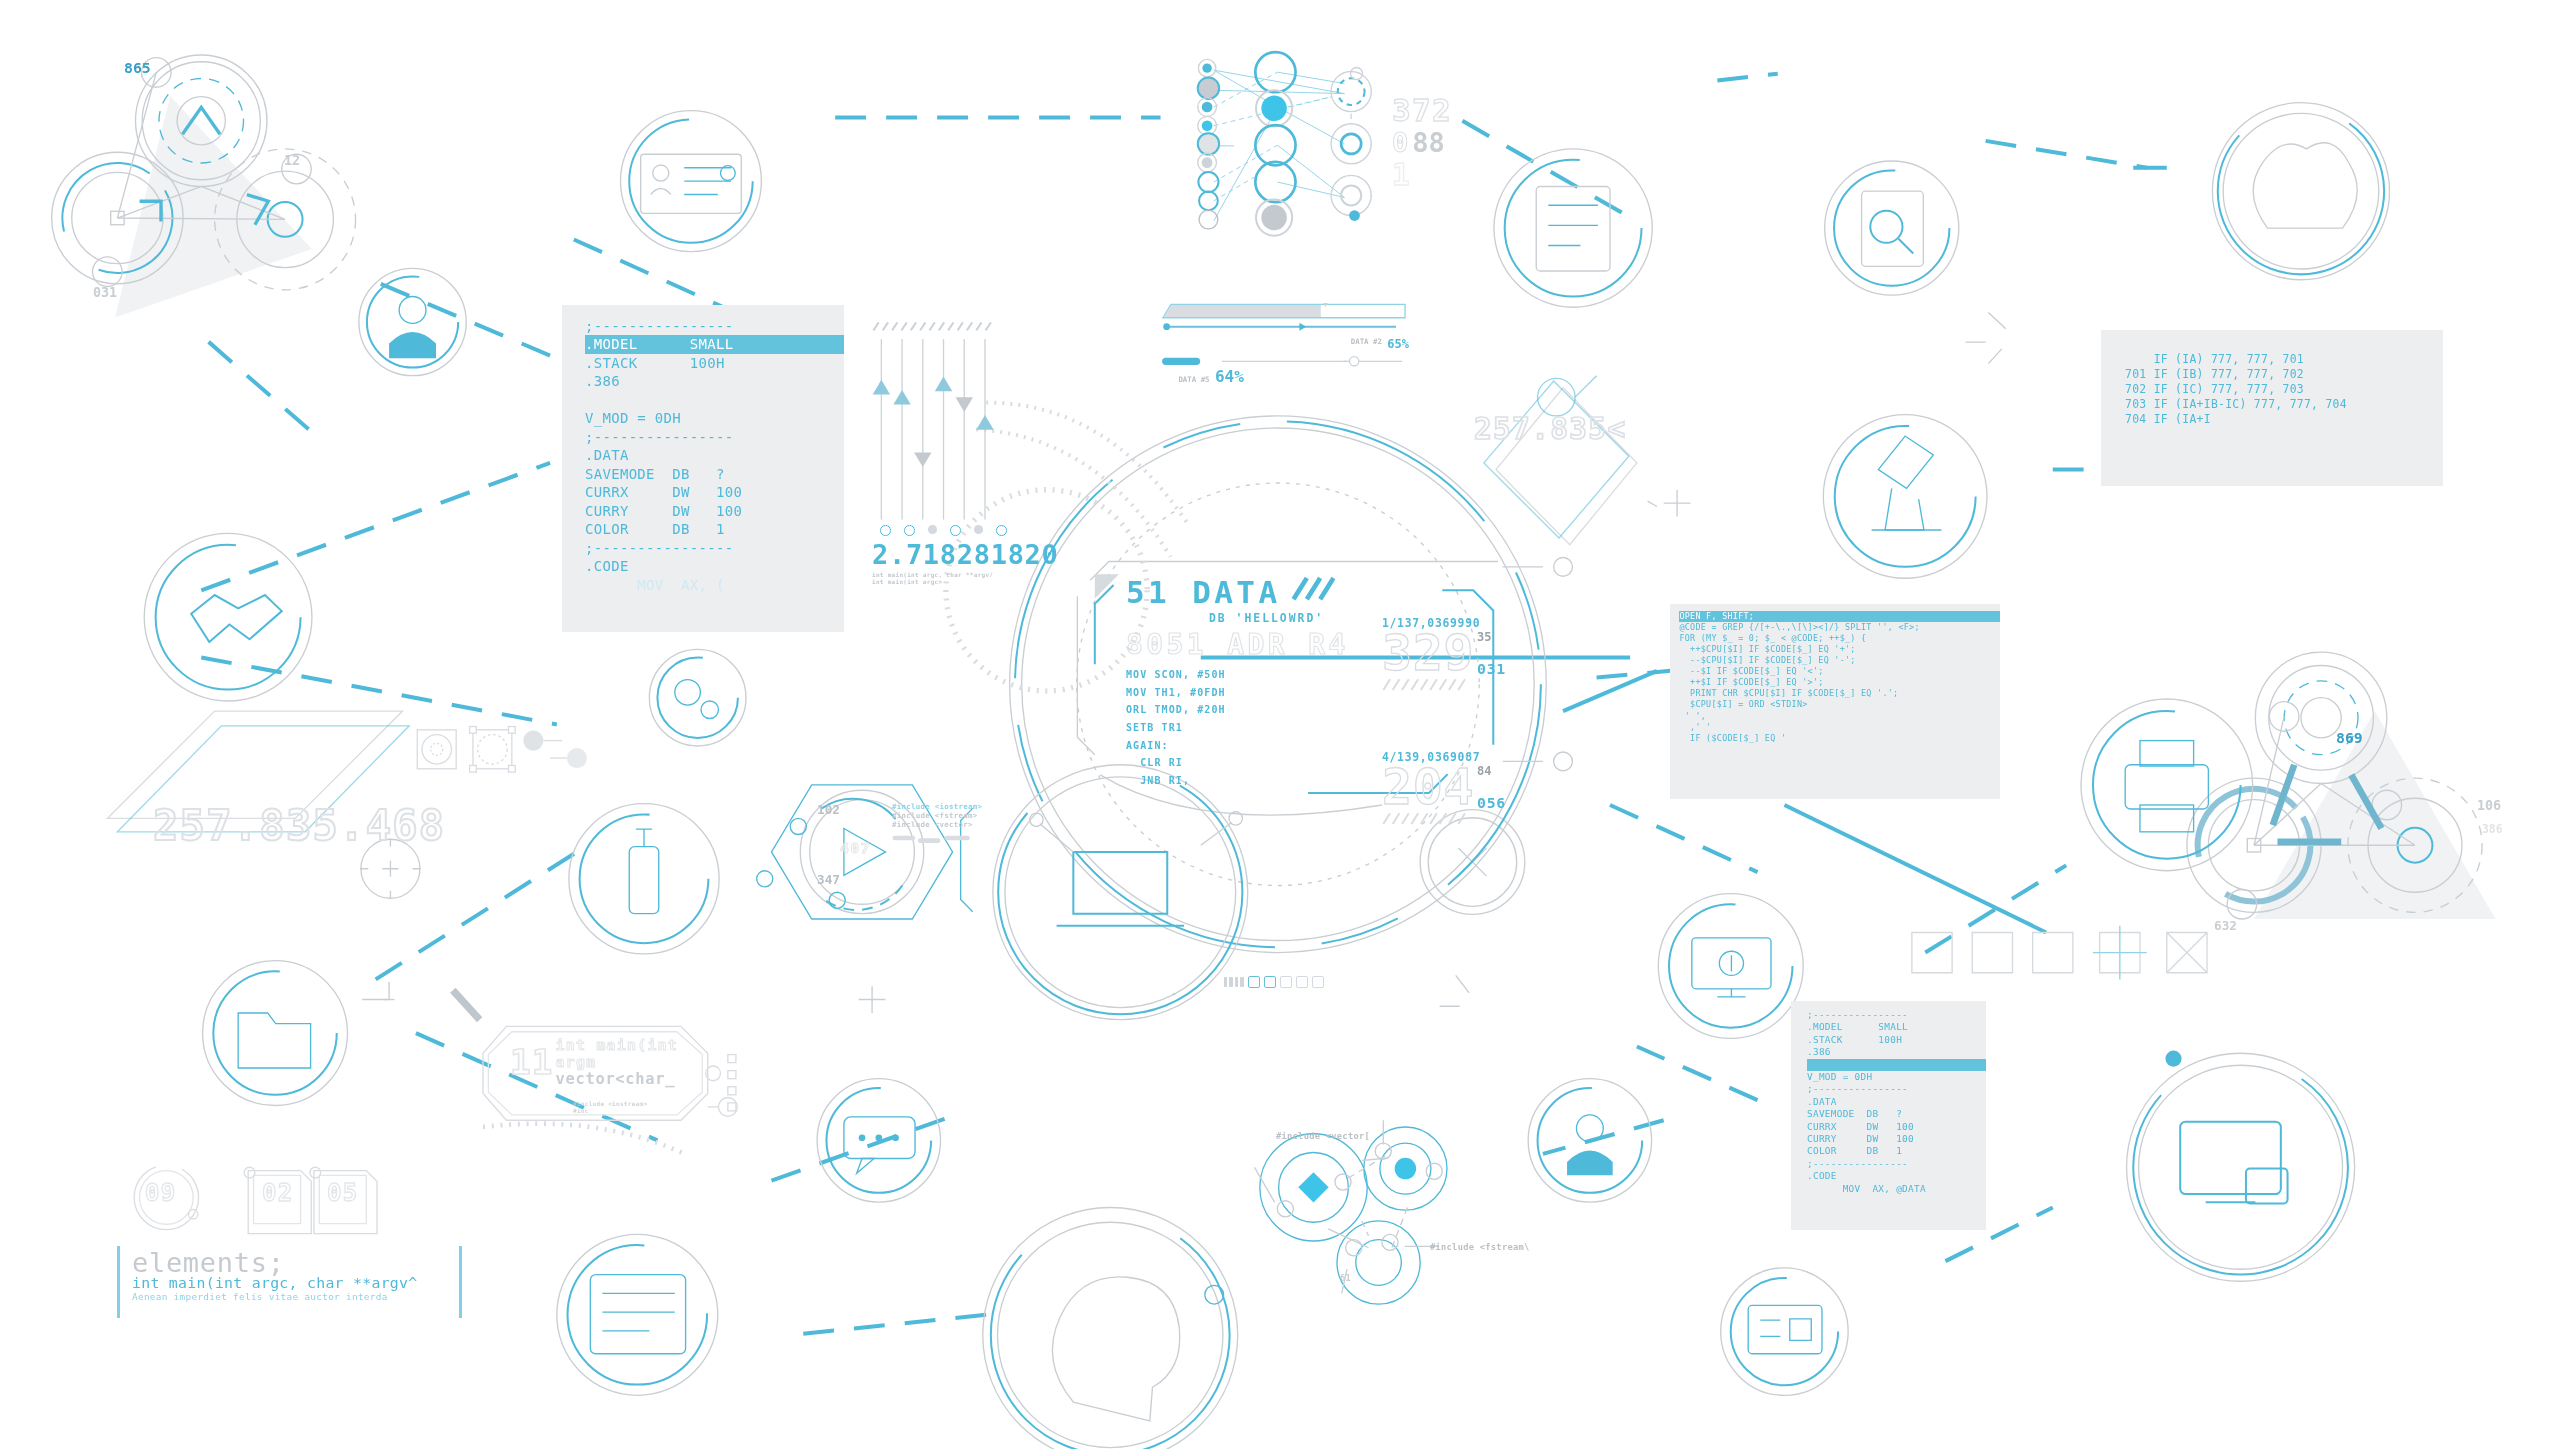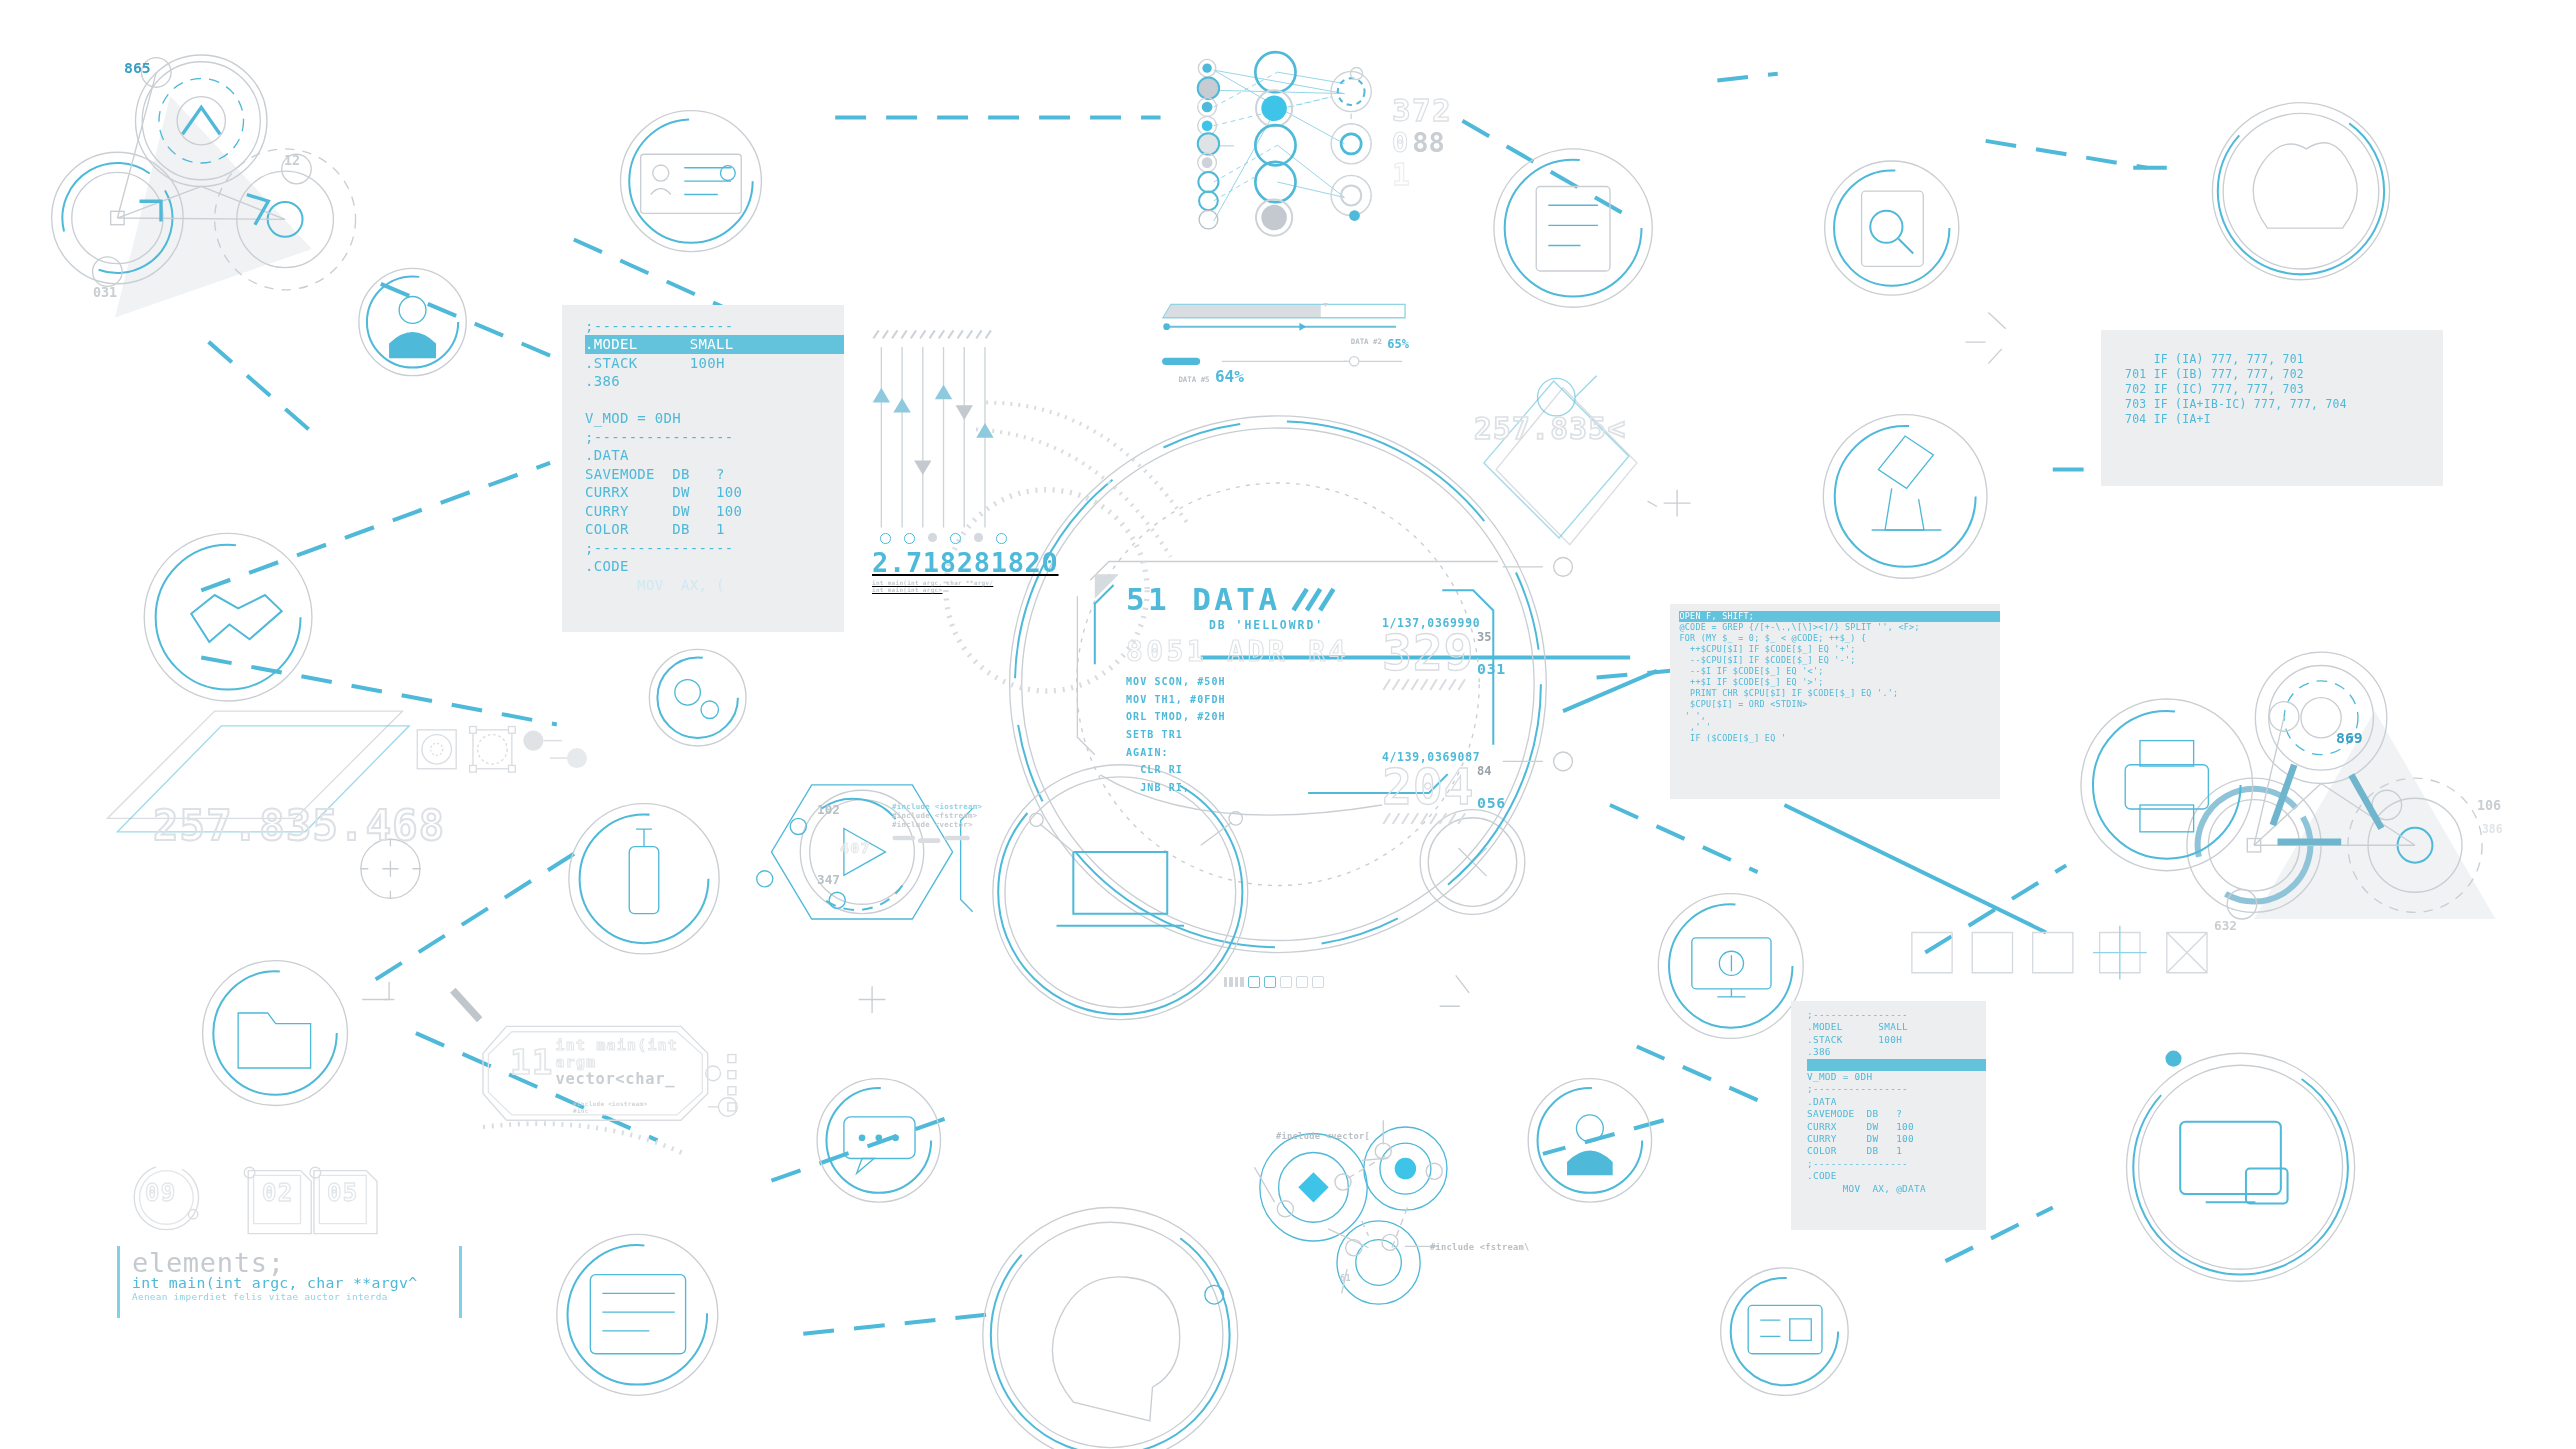--- a/index.html
+++ b/index.html
@@ -479,21 +479,21 @@
   <div id="fortC" style="padding-left:24px;font-size:11.4px;">
         <div class="codeline">    IF (IA) 777, 777, 701</div>
         <div class="codeline">701 IF (IB) 777, 777, 702</div>
         <div class="codeline">702 IF (IC) 777, 777, 703</div>
         <div class="codeline">703 IF (IA+IB-IC) 777, 777, 704</div>
         <div class="codeline">704 IF (IA+I</div>
       </div>
 </div>
 
 <div class="abs" style="left:1126px;top:574px;width:376px;">
-  <div style="display:flex;align-items:center;gap:8px;margin-top:7px;">
+  <div style="display:flex;align-items:flex-start;gap:8px;">
     <div class="hud-title">51 DATA</div>
     <svg width="47" height="28" viewBox="0 0 70 42">
       <g stroke="#4eb9d8" stroke-width="7">
             <path d="M8 38 L28 6 M28 38 L48 6 M48 38 L68 6"></path>
           </g>
     </svg>
   </div>
   <div class="hud-sub" style="margin-left:83px;margin-top:1.3px;">DB 'HELLOWRD'</div>
   <div class="hud-ghost" style="margin-top:2.7px;">8051 ADR R4</div>
   <div id="hudAsm" style="margin-top:8px;">
@@ -634,21 +634,21 @@
       <circle cx="288" cy="8" r="7" fill="#fff" stroke="#cdd3d8" stroke-width="2"></circle>
       <path d="M278 8 h-6" stroke="#cdd3d8" stroke-width="2"></path>
     </svg>
   </div>
   <div style="display:flex;align-items:baseline;gap:5.4px;margin-left:17.4px;">
     <span class="pct-lab" style="font-size:7.4px">DATA #5</span>
     <span class="pct-num" style="font-size:16px">64%</span>
   </div>
 </div>
 
-<div class="abs" style="left:872px;top:329px;width:154px;text-decoration:underline;">
+<div class="abs" style="left:872px;top:321px;width:154px;">
   <svg width="127" height="10.7" viewBox="0 0 190 16">
     <g stroke="#cdd3d8" stroke-width="3">
       <path d="M2 14 L10 2 M16 14 L24 2 M30 14 L38 2 M44 14 L52 2 M58 14 L66 2 M72 14 L80 2 M86 14 L94 2 M100 14 L108 2 M114 14 L122 2 M128 14 L136 2 M142 14 L150 2 M156 14 L164 2 M170 14 L178 2"></path>
     </g>
   </svg>
   <svg id="sliderSvg" width="127" height="188" style="display:block;margin-top:1.3px" viewBox="0 0 190 280">
         <line x1="14" y1="4" x2="14" y2="274" stroke="#cdd3d8" stroke-width="2"></line>
         <path d="M14 65 L27 87 L1 87 Z" fill="#8fc9de"></path>
         <line x1="45" y1="4" x2="45" y2="274" stroke="#cdd3d8" stroke-width="2"></line>
         <path d="M45 80 L58 102 L32 102 Z" fill="#8fc9de"></path>

